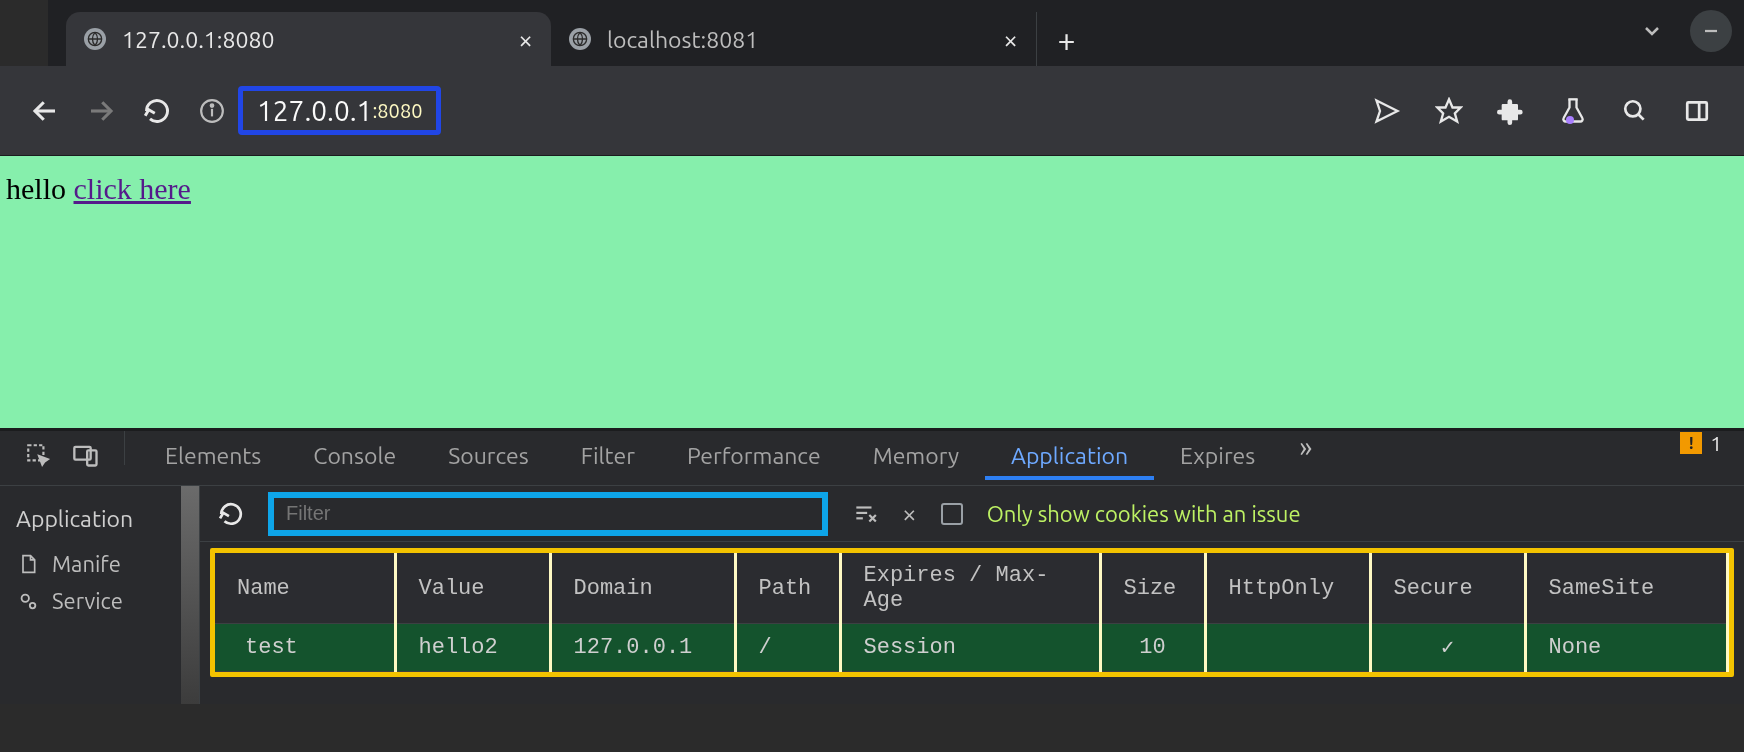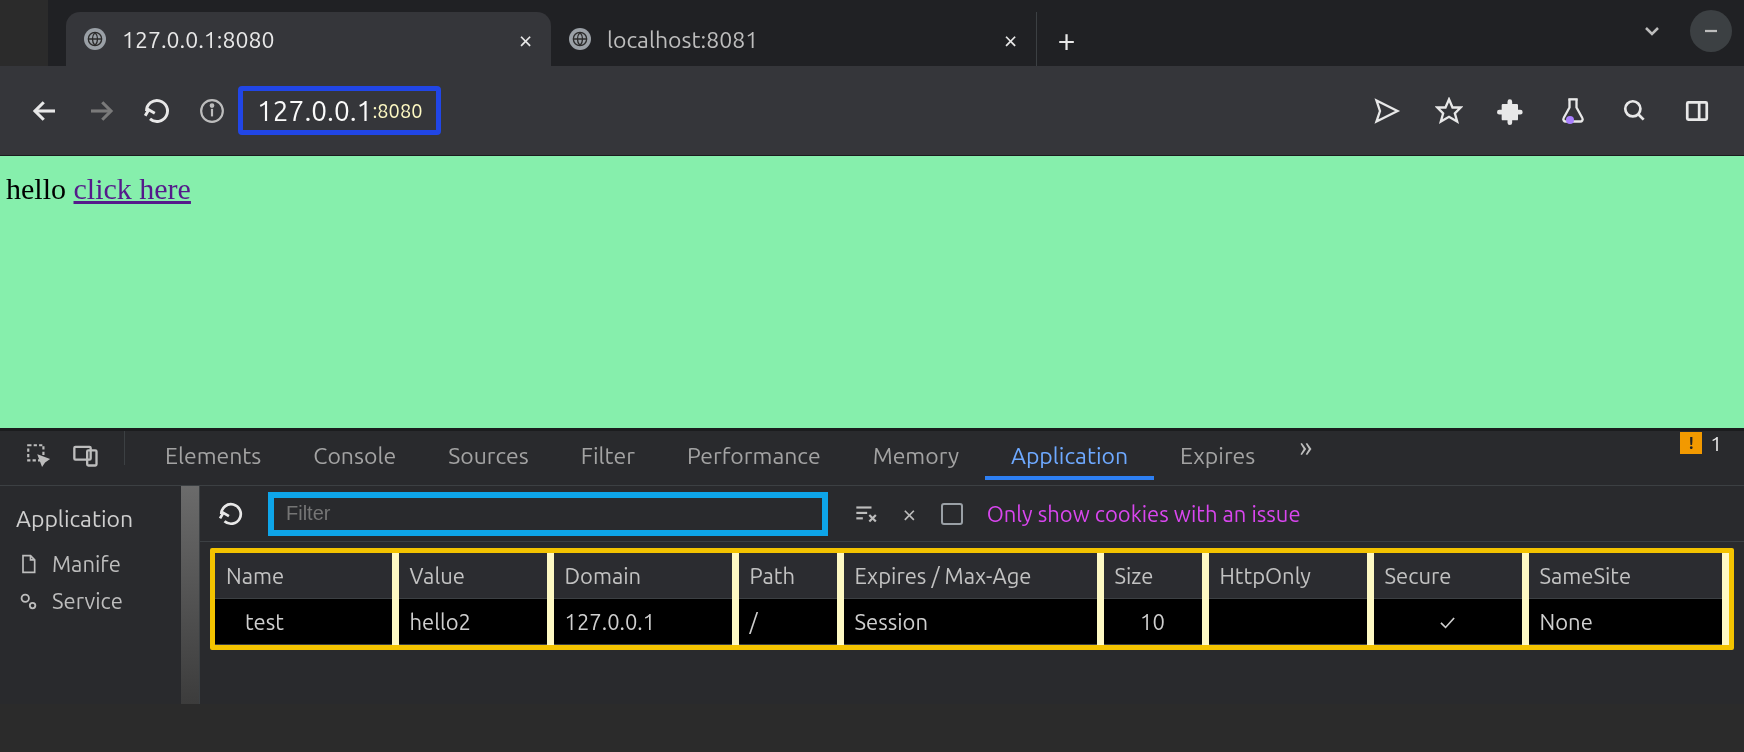--- a/index.html
+++ b/index.html
@@ -162,41 +162,42 @@
   .dt-filter {
     width: 560px; height: 36px;
     background: transparent;
     border: 6px solid #0ea5e9;
     color:#bdbdbd; font-size:20px;
     padding: 16px 12px;
   }
   .dt-clearall { color:#bdbdbd; font-size:22px;}
   .dt-delete-x { color:#bdbdbd; font-size:26px;}
   .dt-checkbox { width:22px; height:22px; border:2px solid #9aa0a6; border-radius:3px; display:inline-block;}
-  .dt-check-label { color:#d946ef; font-size:22px;}
+  .dt-check-label { color:#bef264; font-size:22px;}
 
   .cookie-highlight {
     margin: 6px 10px 6px 10px;
     border: 5px solid #f3c300;
     border-radius: 2px;
   }
   .cookie-table {
     width: 100%;
     border-collapse: collapse;
     font-size: 22px;
     color:#cfcfcf;
   }
   .cookie-table th, .cookie-table td {
     text-align:left;
-    padding: 10px 11px;
-    border-right: 7px solid #fef9c3;
+    padding: 10px 22px;
+    border-right: 3px solid #fef9c3;
     border-bottom: 1px solid #3c4043;
+    font-family: Liberation Mono, monospace;
   }
   .cookie-table th { background:#2b2c30; font-weight:normal; color:#c2c2c2;}
-  .cookie-table td { background:#000000; }
+  .cookie-table td { background:#14532d; }
   .col-name{width:180px;} .col-value{width:155px;margin-left:24px;} .col-domain{width:185px;margin-left:21px;}
   .col-path{width:105px;} .col-exp{width:260px;} .col-size{width:105px; text-align:right;}
   .col-http{width:165px;} .col-secure{width:155px; text-align:center;} .col-ss{}
   svg { display:block; }
 </style>
 </head>
 <body>
 
 <div class="tab-bar">
   <div class="tab">

